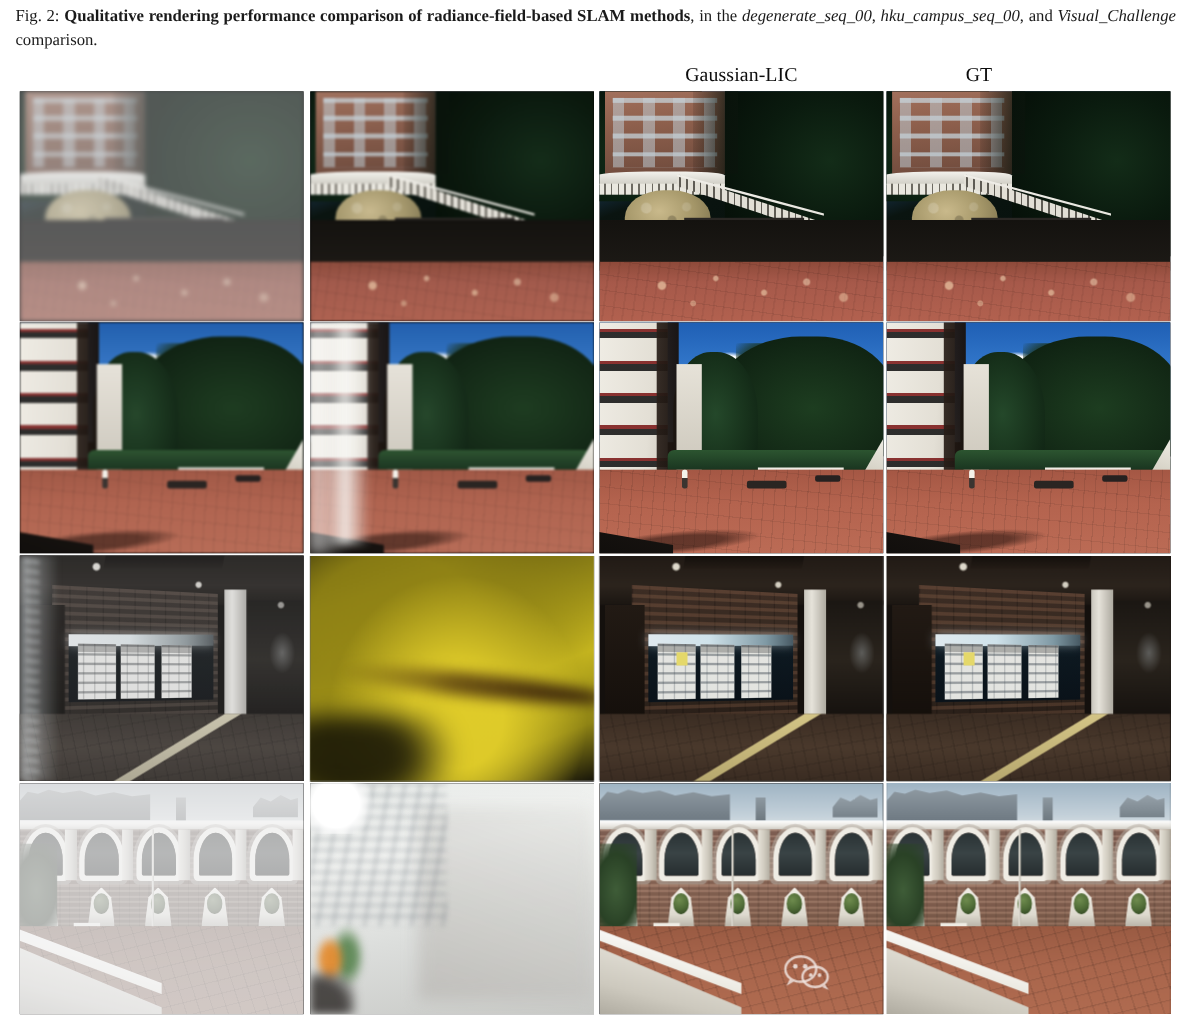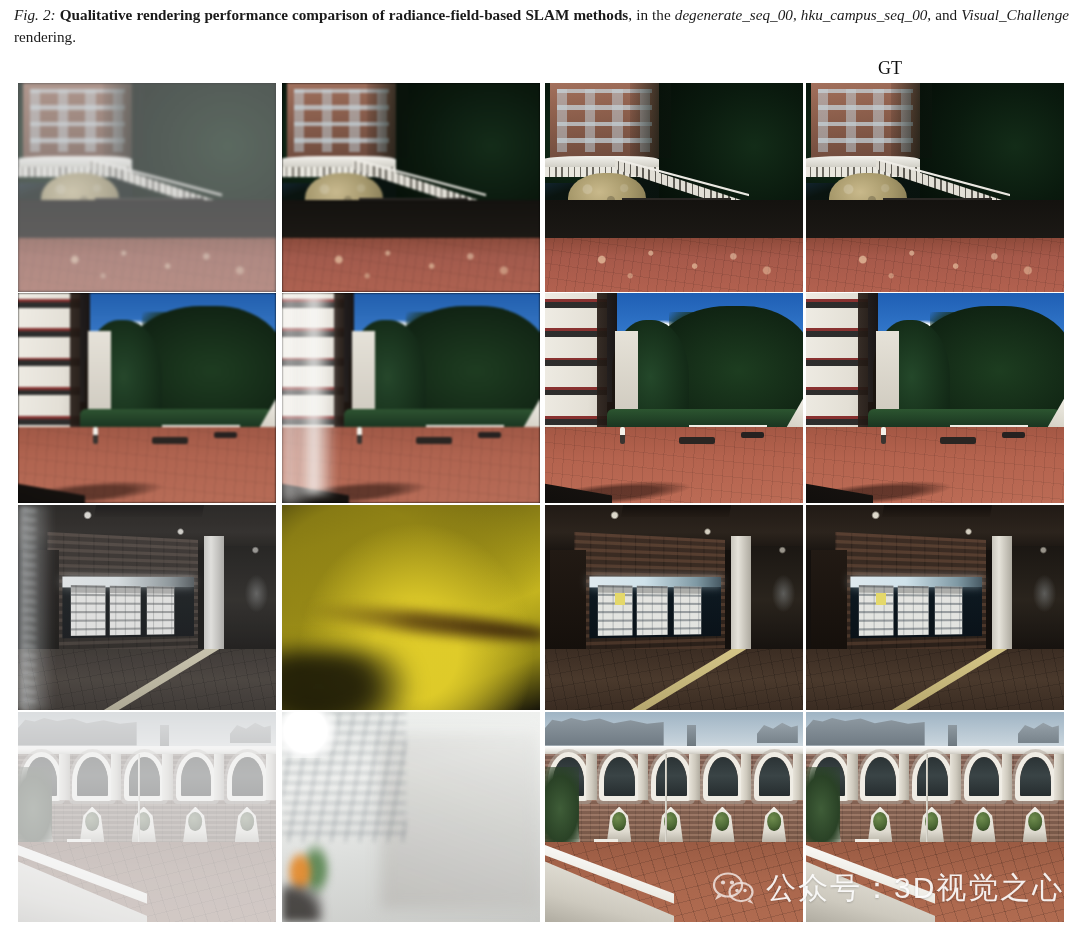--- a/index.html
+++ b/index.html
@@ -21,21 +21,21 @@
     position: absolute;
     left: 14px; top: 4px;
     width: 1055px;
     font-family: "Liberation Serif", serif;
     font-size: 15.2px;
     line-height: 22px;
     color: #1a1a1a;
     text-align: justify;
     text-justify: inter-word;
   }
-  .caption .lead { font-weight: normal; font-style: italic; }
+  .caption .lead { font-weight: normal; }
   .caption .b { font-weight: bold; }
   .caption .it { font-style: italic; }
 
   
   .headers {
     position: absolute;
     left: 0; top: 58px;
     width: 1080px; height: 24px;
   }
   .hdr {
@@ -365,24 +365,25 @@
     text-shadow: 0 1px 2px rgba(0,0,0,.18);
   }
 </style>
 </head>
 <body>
 
 <div id="page">
 
   <div class="caption">
     <span class="lead">Fig. 2:</span>
-    <span class="b">Qualitative rendering performance comparison of radiance-field-based SLAM methods</span><span>, in the </span><span class="it">degenerate_seq_00</span><span>, </span><span class="it">hku_campus_seq_00</span><span>, and </span><span class="it">Visual_Challenge</span><span> rendering.</span>
+    <span class="b">Qualitative rendering performance comparison of radiance-field-based SLAM methods</span><span>, in the </span><span class="it">degenerate_seq_00</span><span>, </span><span class="it">hku_campus_seq_00</span><span>, and </span><span class="it">Visual_Challenge</span><span> comparison.</span>
   </div>
 
   <div class="headers">
+    <div class="hdr" style="left:545px; width:258px;">Gaussian-LIC</div>
     <div class="hdr" style="left:761px; width:258px;">GT</div>
   </div>
 
   <div class="grid">
 
     <div class="cell" style="left:18px; top:83px; width:258px; height:209px;">
       <div class="scene blur-md">
         <div class="sA-sky"></div>
           <div class="sA-treeL"></div>
           <div class="sA-trees"></div>
@@ -834,16 +835,15 @@
         <ellipse cx="16" cy="13" rx="14" ry="11.5" fill="none" stroke="rgba(255,255,255,.85)" stroke-width="2.2"></ellipse>
         <path d="M6 22 L3 28 L9.5 24.5 Z" fill="rgba(255,255,255,.85)"></path>
         <circle cx="11" cy="10.5" r="2.1" fill="rgba(255,255,255,.9)"></circle>
         <circle cx="20" cy="10.5" r="2.1" fill="rgba(255,255,255,.9)"></circle>
         <ellipse cx="29" cy="20" rx="11.5" ry="9.2" fill="none" stroke="rgba(255,255,255,.85)" stroke-width="2.2"></ellipse>
         <path d="M38 27 L41.5 32 L35.5 29.5 Z" fill="rgba(255,255,255,.85)"></path>
         <circle cx="25" cy="18.5" r="1.7" fill="rgba(255,255,255,.9)"></circle>
         <circle cx="33" cy="18.5" r="1.7" fill="rgba(255,255,255,.9)"></circle>
       </svg>
     </div>
-    <div class="wm-text">公众号：3D视觉之心</div>
   </div>
 
 </div>
 
 </body></html>

